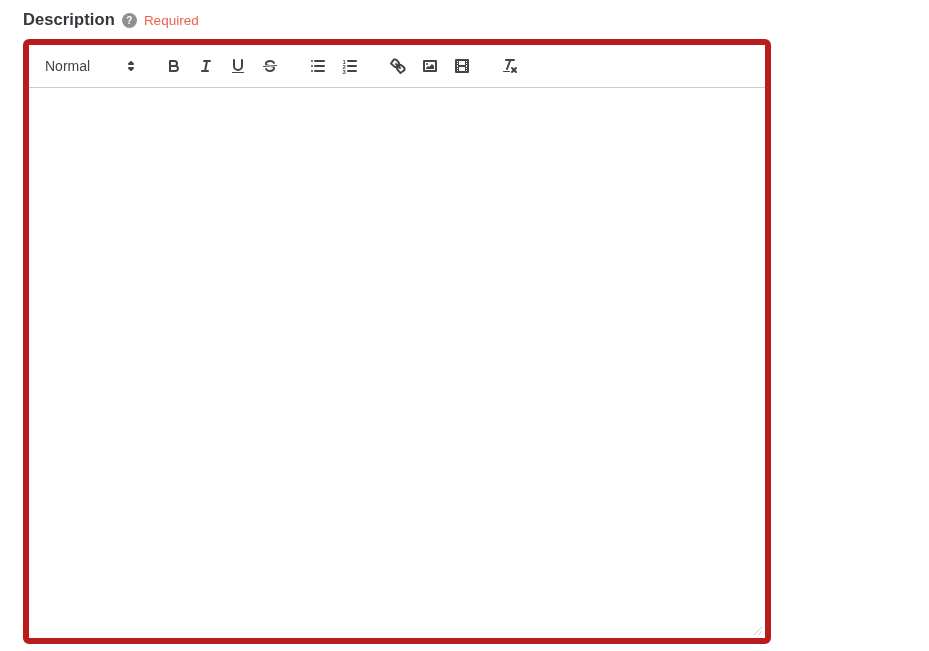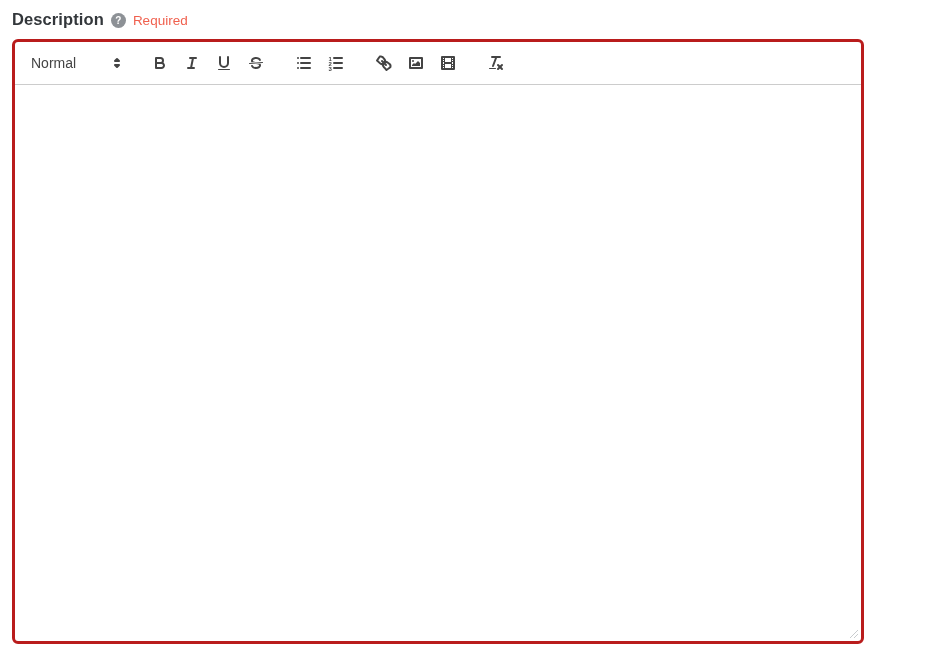--- a/index.html
+++ b/index.html
@@ -2,21 +2,21 @@
 <html><head>
 <meta charset="utf-8">
 <style>
   * { box-sizing: border-box; margin: 0; padding: 0; }
   html, body {
     width: 929px; height: 651px;
     background: #ffffff;
     font-family: "Liberation Sans", sans-serif;
     overflow: hidden;
   }
-  .page { padding: 8px 18px 0 12px; }
+  .page { padding: 8px 18px 0 23px; }
 
   
   .field-header {
     display: flex;
     align-items: center;
     gap: 7px;
     margin-bottom: 9px;
     height: 22px;
   }
   .field-label {
@@ -41,23 +41,23 @@
   }
   .required-badge {
     font-size: 13.5px;
     font-weight: 400;
     color: #f0604e;
     margin-top: 2px;
   }
 
   
   .editor {
-    width: 852px;
+    width: 748px;
     height: 605px;
-    border: 3px solid #b91c1c;
+    border: 6px solid #b91c1c;
     border-radius: 6px;
     position: relative;
     background: #ffffff;
   }
 
   
   .toolbar {
     height: 43px;
     border-bottom: 1px solid #cccccc;
     display: flex;

